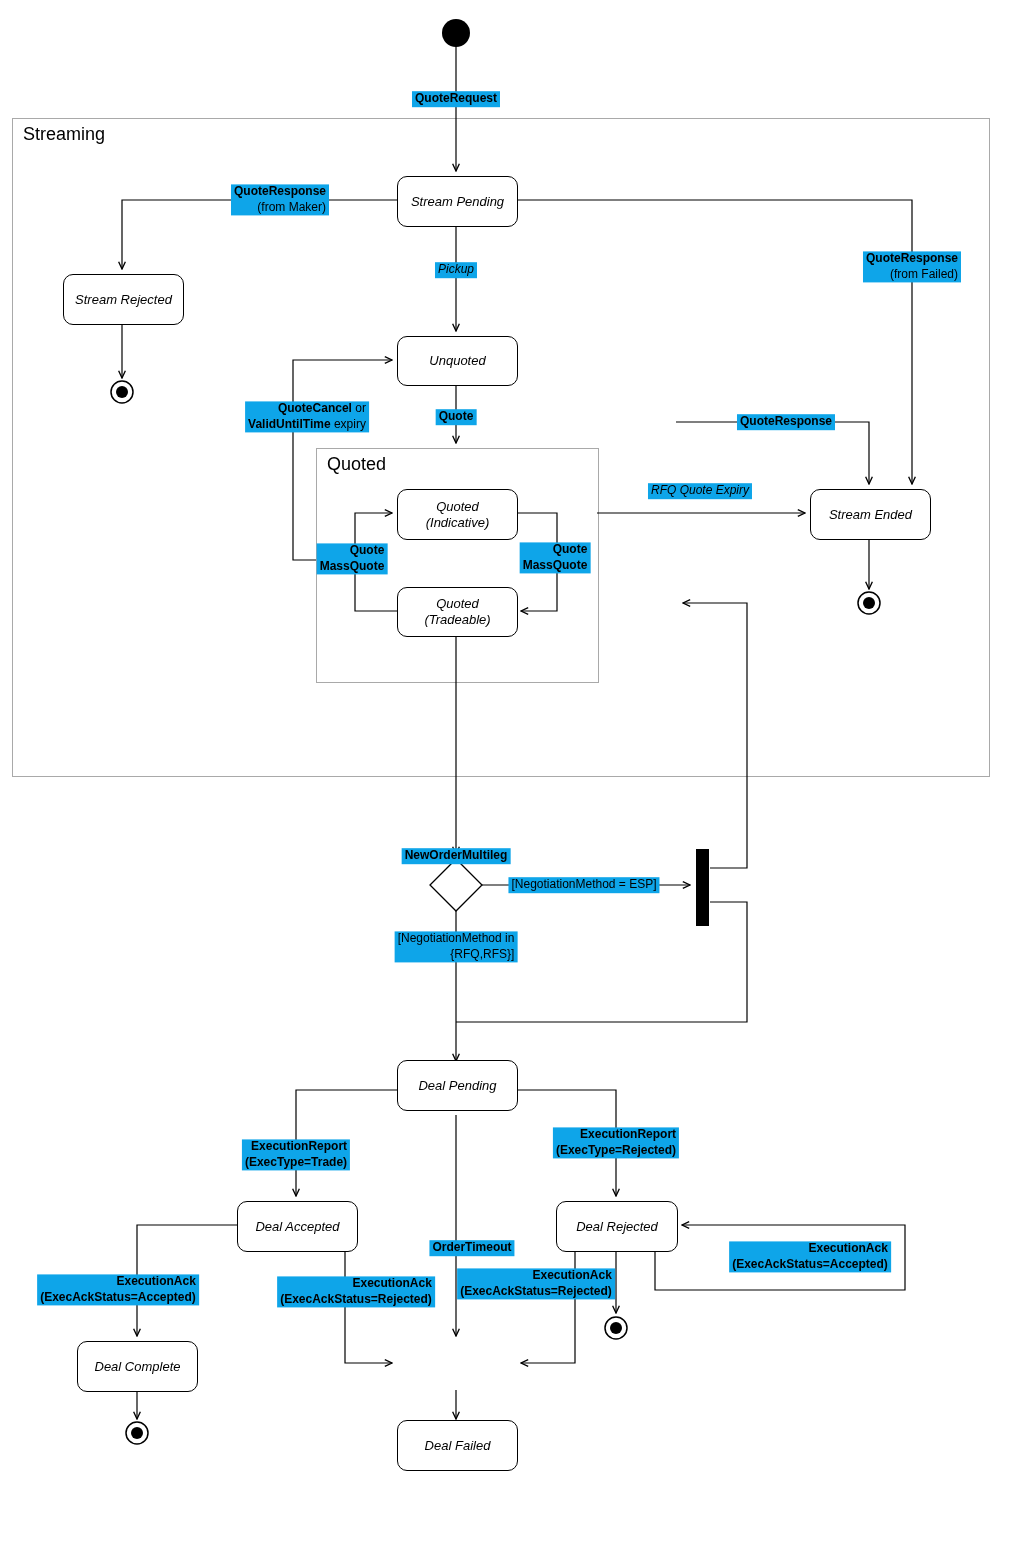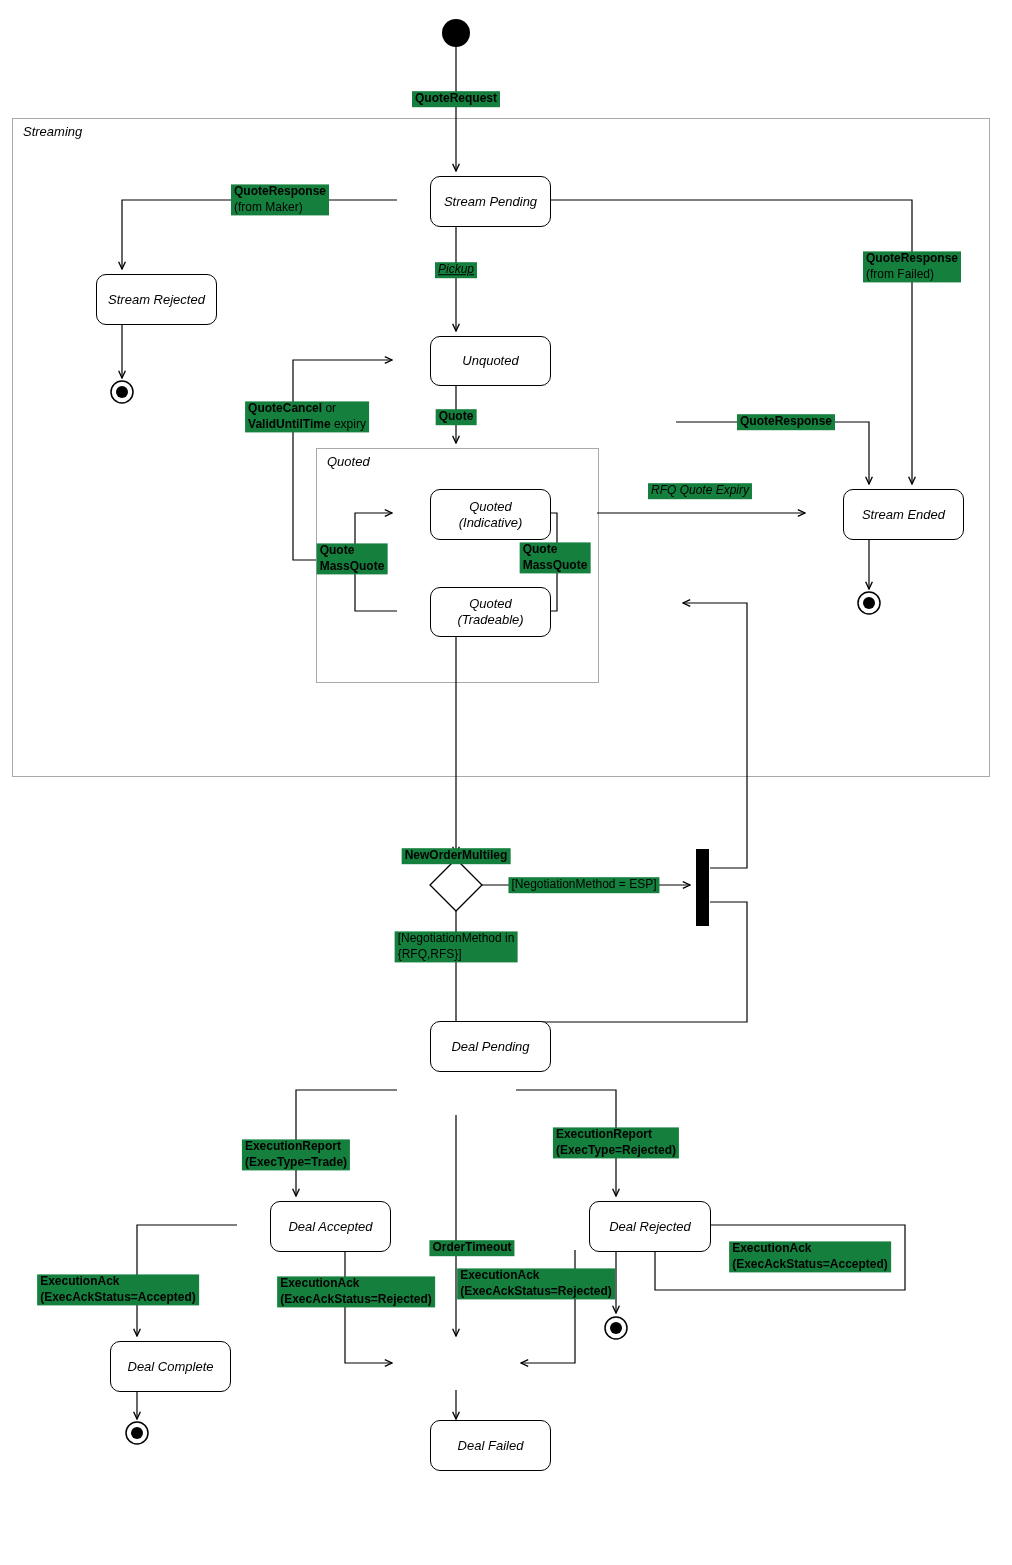--- a/index.html
+++ b/index.html
@@ -1,30 +1,30 @@
 <!DOCTYPE html>
 <html><head>
 <meta charset="utf-8">
 <style>
   html, body { margin:0; padding:0; background:#ffffff; }
   .canvas {
     position:relative; width:1012px; height:1565px; background:#fff;
     font-family:"Liberation Sans", sans-serif; overflow:hidden; color:#000;
   }
   .region { position:absolute; border:1px solid #a9a9a9; background:transparent; z-index:1; }
-  .region-label { position:absolute; top:5px; left:10px; font-style:italic; font-size:13px; color:#000; }
+  .region-label { position:absolute; top:5px; left:10px; font-size:18px; color:#000; }
   .wires { position:absolute; left:0; top:0; z-index:2; }
   .state {
     position:absolute; z-index:3; display:flex; align-items:center; justify-content:center;
     text-align:center; font-style:italic; font-size:13px; background:#fff;
-    border:1.7px solid #000; border-radius:10px; white-space:pre-line; line-height:1.2;margin-left:33px;
+    border:1.7px solid #000; border-radius:10px; white-space:pre-line; line-height:1.2;
   }
   .elabel {
-    position:absolute; z-index:4; transform:translate(-50%,-50%); text-align:left;
-    font-size:12px; white-space:pre-line; background:#15803d; padding:0 3px; line-height:1.3;
+    position:absolute; z-index:4; transform:translate(-50%,-50%); text-align:right;
+    font-size:12px; white-space:pre-line; background:#0ea5e9; padding:0 3px; line-height:1.3;
   }
   .elabel b { font-weight:bold; }
   .italic { font-style:italic; }
 </style>
 </head>
 <body>
 
 <div class="canvas">
 
   <div class="region" style="left:12px; top:118px; width:976px; height:657px;">
@@ -98,30 +98,30 @@
   </svg>
 
   <div class="state" style="left:397px; top:176px; width:119px; height:49px;">Stream Pending</div>
   <div class="state" style="left:63px; top:274px; width:119px; height:49px;">Stream Rejected</div>
   <div class="state" style="left:397px; top:336px; width:119px; height:48px;">Unquoted</div>
   <div class="state" style="left:397px; top:489px; width:119px; height:49px;">Quoted
 (Indicative)</div>
   <div class="state" style="left:397px; top:587px; width:119px; height:48px;">Quoted
 (Tradeable)</div>
   <div class="state" style="left:810px; top:489px; width:119px; height:49px;">Stream Ended</div>
-  <div class="state" style="left:397px; top:1021px; width:119px; height:49px;font-style:italic;">Deal Pending</div>
+  <div class="state" style="left:397px; top:1060px; width:119px; height:49px;font-style:italic;">Deal Pending</div>
   <div class="state" style="left:237px; top:1201px; width:119px; height:49px;">Deal Accepted</div>
   <div class="state" style="left:556px; top:1201px; width:120px; height:49px;">Deal Rejected</div>
   <div class="state" style="left:77px; top:1341px; width:119px; height:49px;">Deal Complete</div>
   <div class="state" style="left:397px; top:1420px; width:119px; height:49px;">Deal Failed</div>
 
   <div class="elabel" style="left:456px; top:99px;"><b>QuoteRequest</b></div>
   <div class="elabel" style="left:280px; top:200px;"><b>QuoteResponse</b><br><span>(from Maker)</span></div>
   <div class="elabel" style="left:912px; top:267px;"><b>QuoteResponse</b><br><span>(from Failed)</span></div>
-  <div class="elabel italic" style="left:456px; top:270px;text-decoration:underline;">Pickup</div>
+  <div class="elabel italic" style="left:456px; top:270px;">Pickup</div>
   <div class="elabel" style="left:456px; top:417px;"><b>Quote</b></div>
   <div class="elabel" style="left:307px; top:417px;"><b>QuoteCancel</b><span> or</span><br><b>ValidUntilTime</b><span> expiry</span></div>
   <div class="elabel" style="left:352px; top:559px;"><b>Quote
 MassQuote</b></div>
   <div class="elabel" style="left:555px; top:558px;"><b>Quote
 MassQuote</b></div>
   <div class="elabel" style="left:786px; top:422px;"><b>QuoteResponse</b></div>
   <div class="elabel italic" style="left:700px; top:491px;">RFQ Quote Expiry</div>
   <div class="elabel" style="left:456px; top:856px;"><b>NewOrderMultileg</b></div>
   <div class="elabel" style="left:584px; top:885px;">[NegotiationMethod = ESP]</div>

